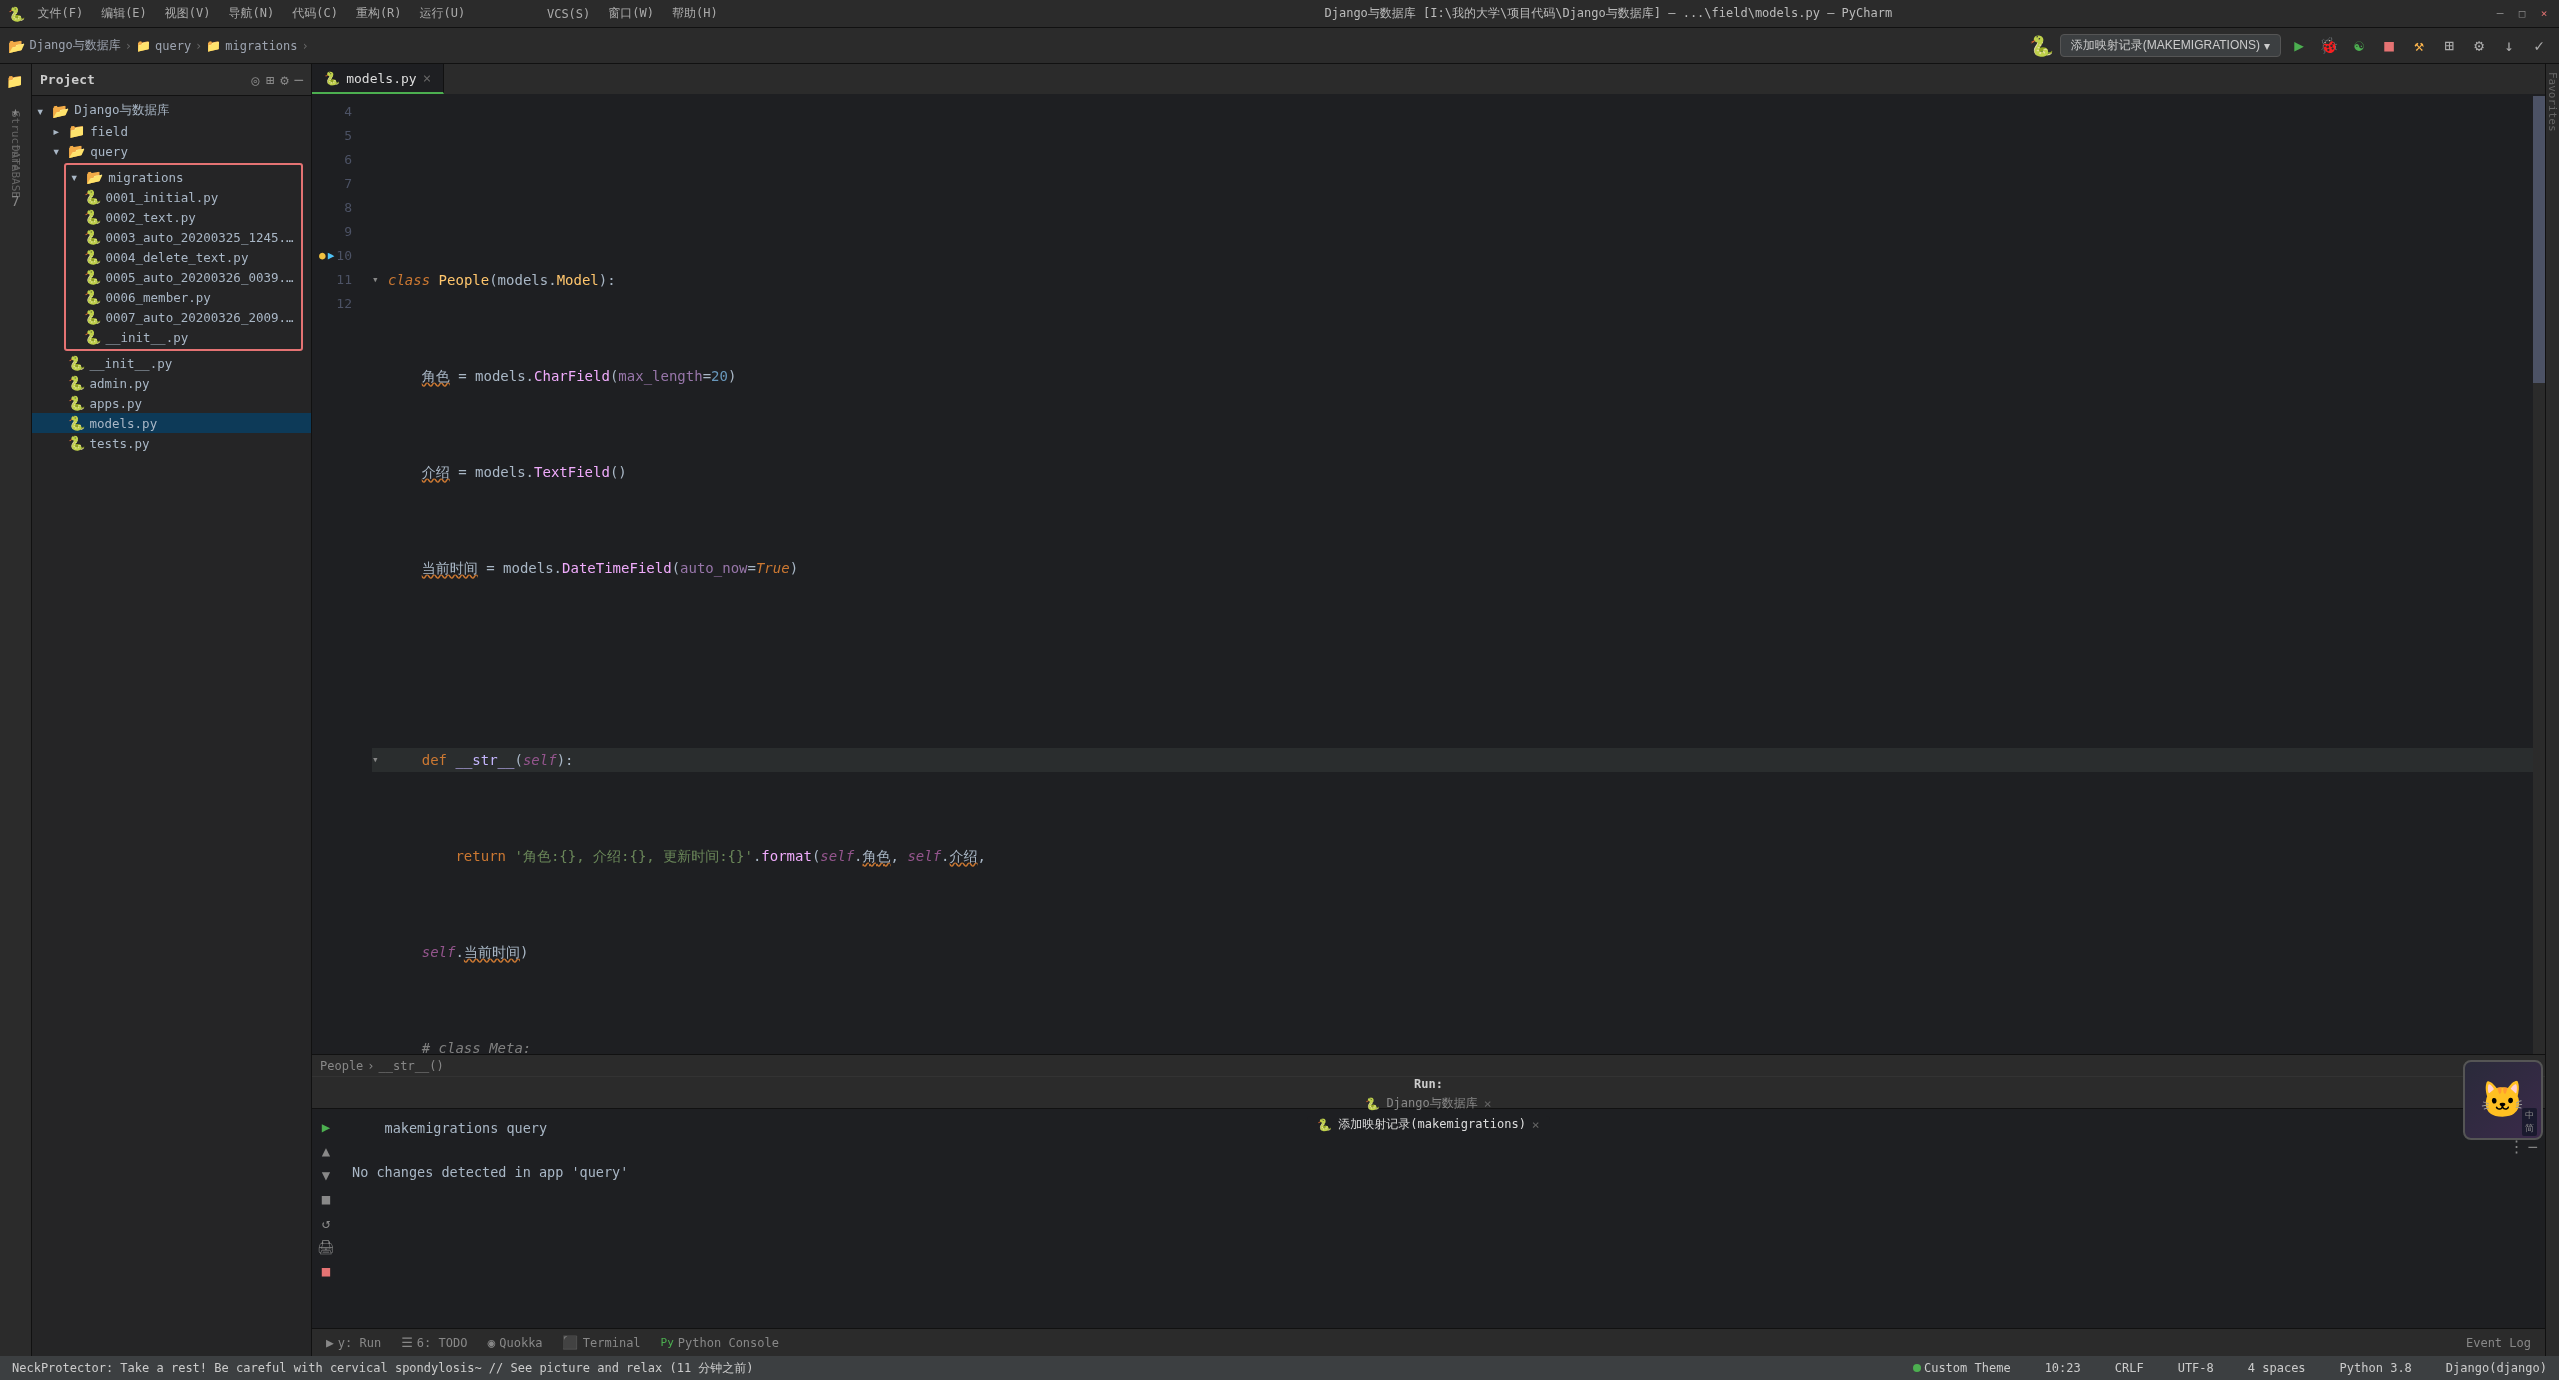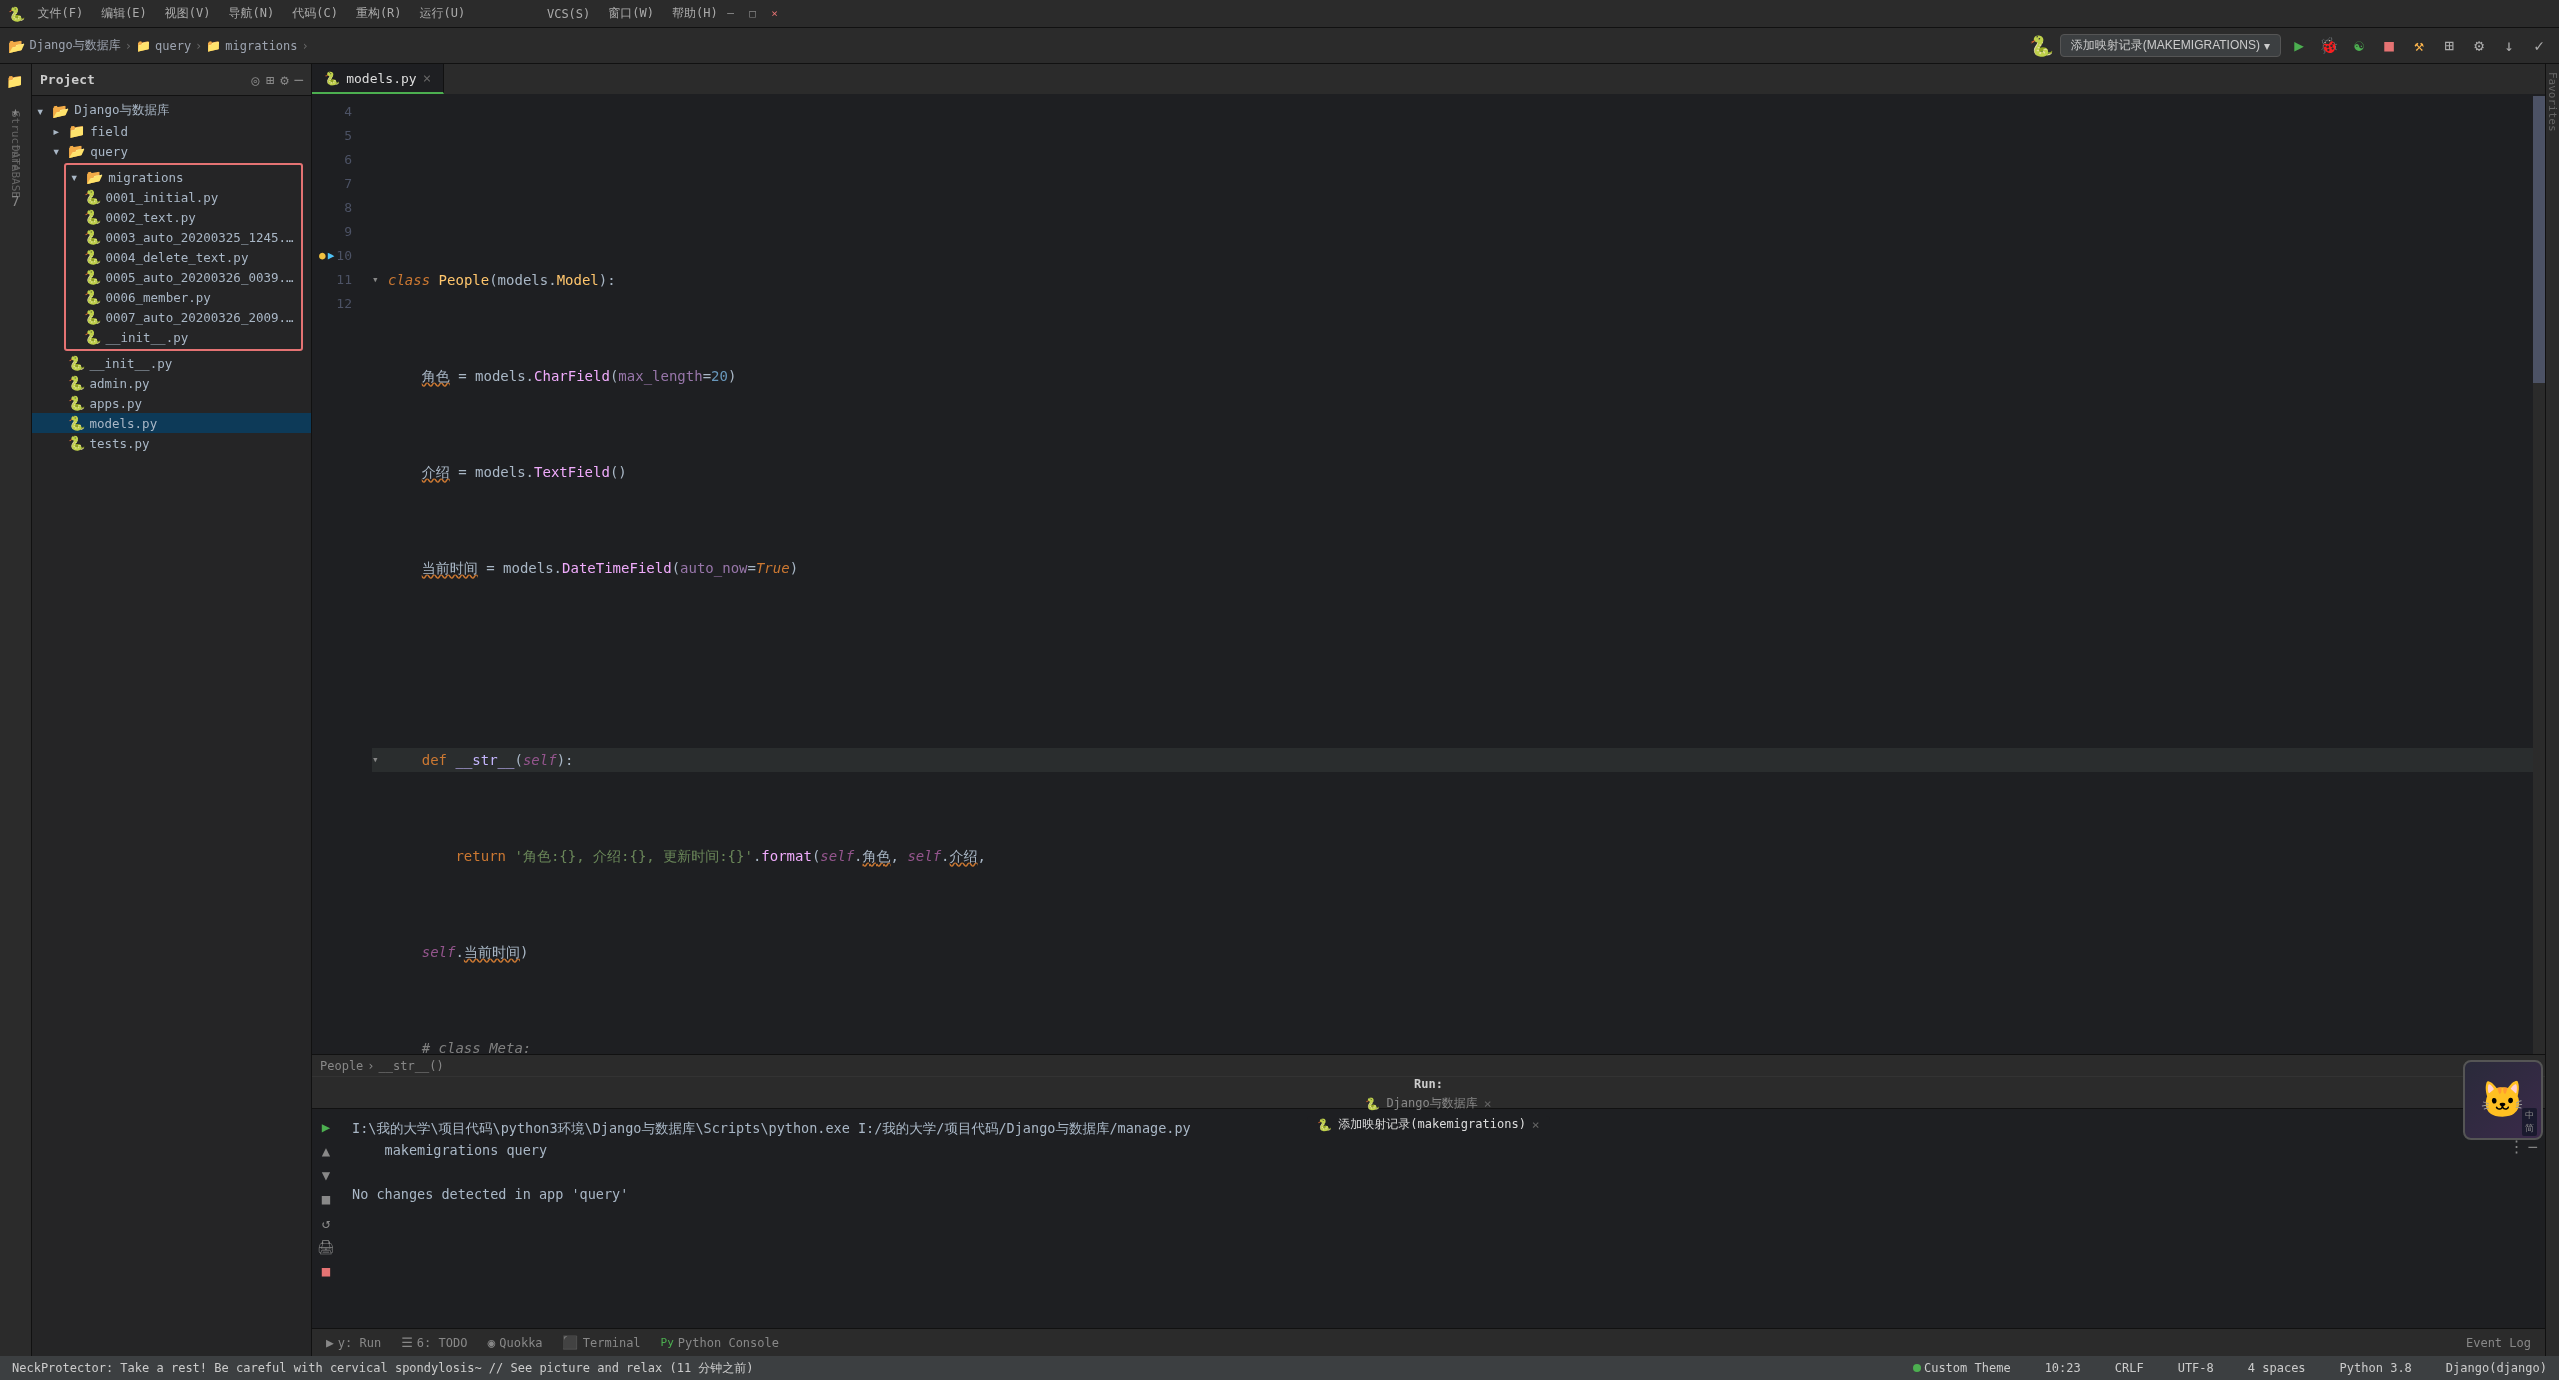--- a/index.html
+++ b/index.html
@@ -487,20 +487,21 @@
     <span class="menu-item" style="padding:0 6px;">视图(V)</span>
     <span class="menu-item" style="padding:0 6px;">导航(N)</span>
     <span class="menu-item" style="padding:0 6px;">代码(C)</span>
     <span class="menu-item" style="padding:0 6px;">重构(R)</span>
     <span class="menu-item" style="padding:0 6px;">运行(U)</span>
     <span class="menu-item" style="padding:0 6px;margin-top:48px;">工具(J)</span>
     <span class="menu-item" style="padding:0 6px;">VCS(S)</span>
     <span class="menu-item" style="padding:0 6px;">窗口(W)</span>
     <span class="menu-item" style="padding:0 6px;">帮助(H)</span>
   </div>
+  <div class="title-text">Django与数据库 [I:\我的大学\项目代码\Django与数据库] – ...\field\models.py – PyCharm</div>
   <div class="win-controls">
     <span class="win-btn">─</span>
     <span class="win-btn">□</span>
     <span class="win-btn" style="color:#e57373;">×</span>
   </div>
 </div>
 
 <div class="toolbar">
   <span style="color:#f0c040;font-size:14px;">📂</span>
   <div class="breadcrumb">
@@ -748,21 +749,20 @@
           <div class="run-btn-sm" style="color:#4caf50;">▶</div>
           <div class="run-btn-sm">▲</div>
           <div class="run-btn-sm">▼</div>
           <div class="run-btn-sm" style="color:#888;">■</div>
           <div class="run-btn-sm">↺</div>
           <div class="run-btn-sm">🖨</div>
           <div class="run-btn-sm" style="color:#e57373;">■</div>
         </div>
 
         <div class="terminal-content">
-          <div>I:\我的大学\项目代码\python3环境\Django与数据库\Scripts\python.exe  I:/我的大学/项目代码/Django与数据库/manage.py</div>
           <div>&nbsp;&nbsp;&nbsp;&nbsp;makemigrations query</div>
           <div>&nbsp;</div>
           <div>No changes detected in app 'query'</div>
           <div>&nbsp;</div>
           <div>&nbsp;</div>
         </div>
       </div>
 
       <div class="bottom-tabs">
         <div class="bottom-tab">

